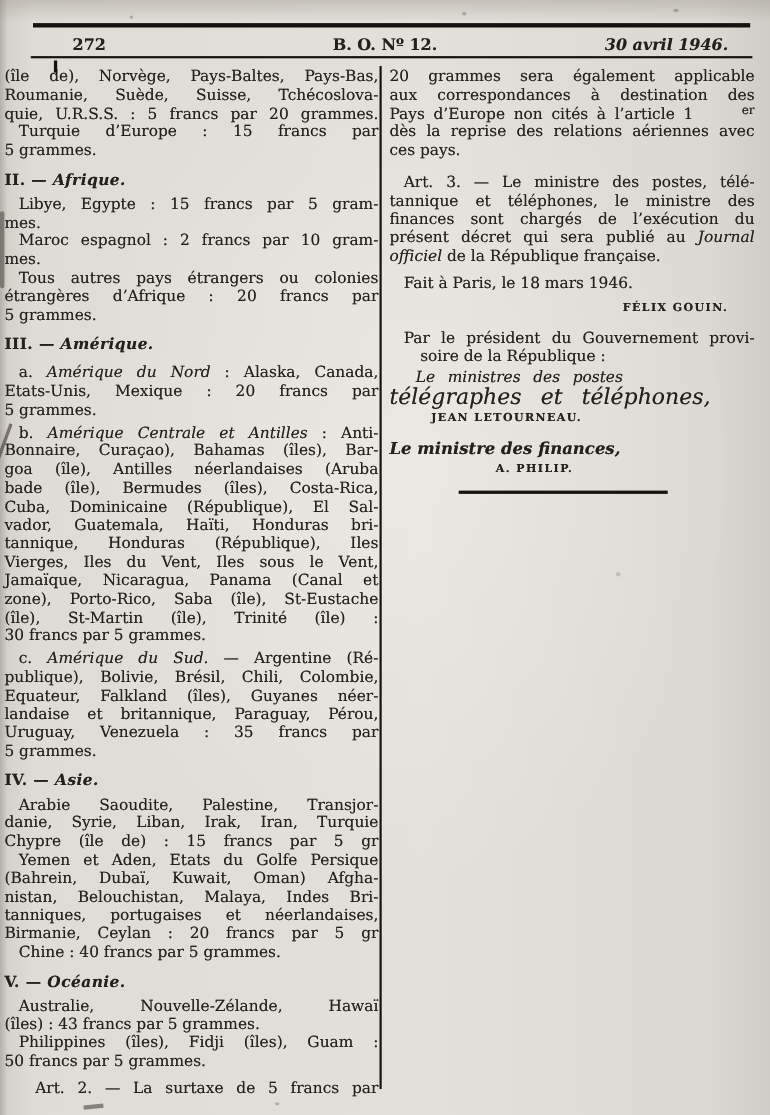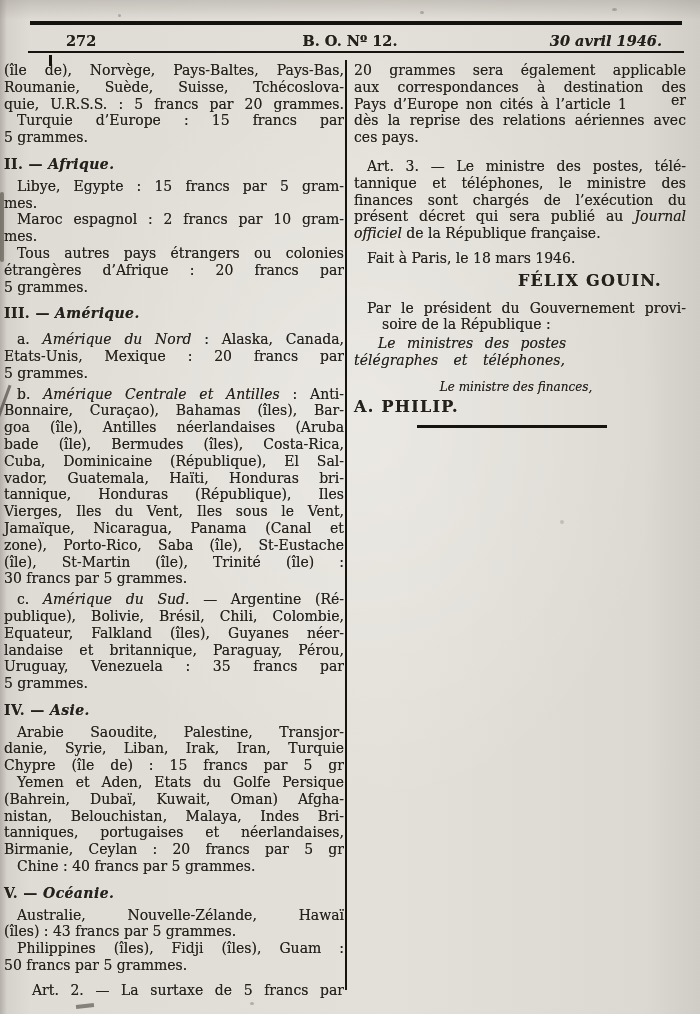--- a/index.html
+++ b/index.html
@@ -23,30 +23,30 @@
   .jdate{position:absolute;right:38px;font-style:italic;}
   .divider{position:absolute;left:345px;top:60px;width:2px;height:930px;background:#17140f;}
   .col{position:absolute;top:62px;}
   .col-left{left:4px;width:340px;}
   .col-right{left:354px;width:332px;}
   .ln{min-height:16.8px;}
   .ln.j{text-align:justify;text-align-last:justify;text-justify:inter-word;}
   .ind{text-indent:13px;}
   .ind2{text-indent:28px;}
   .i,.it{font-style:italic;}
-  sup{font-size:14px;vertical-align:4px;line-height:0;margin-left:44px;}
+  sup{font-size:11px;vertical-align:4px;line-height:0;margin-left:44px;}
   .heading{text-align:left;font-weight:700;padding:10px 0 5px;letter-spacing:.4px;}
   .pt4{padding-top:4px;}.pt8{padding-top:8px;}.pt10{padding-top:10px;}.pt12{padding-top:12px;}
-  .sig{font-weight:700;font-size:16px;letter-spacing:1.3px;line-height:16.8px;}
+  .sig{font-weight:700;font-size:10px;letter-spacing:1.3px;line-height:16.8px;}
   .sig-gouin{text-align:right;padding:6px 24px 0 0;}
   .sig-letourneau{padding:4px 0 0 38px;}
-  .sig-philip{text-align:left;padding:3px 68px 0 0;}
+  .sig-philip{text-align:center;padding:3px 68px 0 0;}
   .min1{padding:2px 0 0 24px;word-spacing:7px;font-size:14px;}
-  .min2{word-spacing:11px;font-size:14px;}
-  .sig-finances{text-align:center;padding:10px 8px 0 0;font-size:12px;}
+  .min2{word-spacing:11px;font-size:20px;}
+  .sig-finances{text-align:left;padding:10px 8px 0 0;font-size:15px;font-weight:bold;}
   .sig-rule{margin:10px 0 0 63px;width:190px;height:2.5px;background:#17140f;}
   
   .art{position:absolute;}
   .art-tick{left:49px;top:55px;width:3px;height:11px;background:#16130e;}
   .art-edge1{left:0;top:192px;width:4px;height:70px;background:rgba(62,56,48,.5);border-radius:2px;}
   .art-slash{left:1px;top:384px;width:3px;height:44px;background:rgba(58,52,45,.6);transform:rotate(20deg);}
   .art-bottom{left:76px;top:1004px;width:18px;height:4px;background:rgba(42,38,33,.5);transform:rotate(-6deg);}
   .speck{position:absolute;border-radius:50%;background:rgba(50,46,40,.28);}
   .s1{left:420px;top:11px;width:4px;height:3px;}
   .s2{left:118px;top:14px;width:3px;height:3px;}
@@ -166,20 +166,21 @@
       <div class="para pt8">
         <div class="ln ind">Fait à Paris, le 18 mars 1946.</div>
       </div>
       <div class="sig sig-gouin">FÉLIX GOUIN.</div>
       <div class="para pt10">
         <div class="ln j ind">Par le président du Gouvernement provi-</div>
         <div class="ln ind2">soire de la République :</div>
       </div>
       <div class="it min1">Le ministres des postes</div>
       <div class="it min2">télégraphes et téléphones,</div>
+      <div class="sig sig-letourneau">JEAN LETOURNEAU.</div>
       <div class="it sig-finances">Le ministre des finances,</div>
       <div class="sig sig-philip">A. PHILIP.</div>
       <div class="sig-rule"></div>
     </div>
 
   <div class="art art-tick"></div>
   <div class="art art-edge1"></div>
   <div class="art art-slash"></div>
   <div class="art art-bottom"></div>
   <div class="speck s1"></div>

